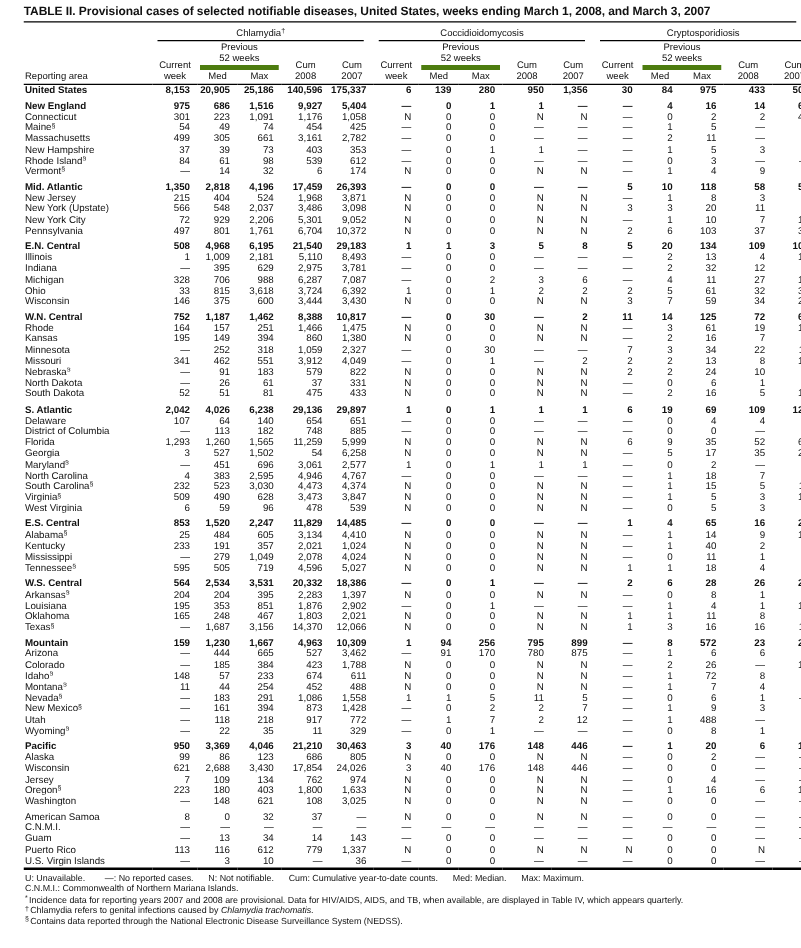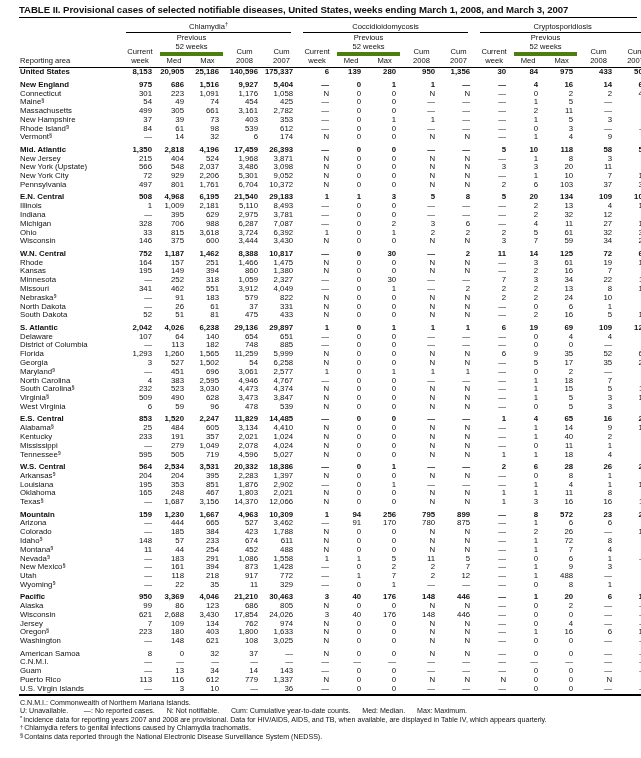--- a/index.html
+++ b/index.html
@@ -18,21 +18,21 @@
   th.wks .rule-in{border-bottom:4px solid #4d7c0f;margin:0 2px;padding-bottom:0.5px;}
   tr.hr4 th{padding-bottom:2px;}
   thead tr.hr4 th,thead th.area-h{border-bottom:1.4px solid #000;}
   td.num{text-align:right;padding-right:6px;}
   td.area{text-align:left;padding-left:1px;overflow:hidden;}
   tr.region td{font-weight:bold;}
   tr.spacer td{height:3.6px;font-size:1px;line-height:1px;}
   sup{font-size:5.6px;vertical-align:baseline;position:relative;top:-2.5px;line-height:0;}
   .footnotes{padding:3px 1px 0 1px;font-size:7.1px;line-height:8.6px;}
   .fn{white-space:pre-wrap;}
-  .fn .it{}
+  .fn .it{font-style:italic;}
   .fn sup{top:-1.8px;margin-right:1px;}
 </style>
 </head>
 <body>
 
 <div class="page">
   <div class="title">
     <div>TABLE II. Provisional cases of selected notifiable diseases, United States, weeks ending March 1, 2008, and March 3, 2007</div>
   </div>
   <div class="title-rule"></div>
@@ -1355,19 +1355,19 @@
           <td class="num">—</td>
           <td class="num">0</td>
           <td class="num">0</td>
           <td class="num">—</td>
           <td class="num">—</td>
         </tr>
       </tbody>
   </table>
 
   <div class="footnotes">
+    <div class="fn"><span>U: Unavailable.        —: No reported cases.      N: Not notifiable.      Cum: Cumulative year-to-date counts.      Med: Median.      Max: Maximum.</span></div>
     <div class="fn"><span>C.N.M.I.: Commonwealth of Northern Mariana Islands.</span></div>
-    <div class="fn"><span>U: Unavailable.        —: No reported cases.      N: Not notifiable.      Cum: Cumulative year-to-date counts.      Med: Median.      Max: Maximum.</span></div>
     <div class="fn"><sup>*</sup><span>Incidence data for reporting years 2007 and 2008 are provisional. Data for HIV/AIDS, AIDS, and TB, when available, are displayed in Table IV, which appears quarterly.</span></div>
     <div class="fn"><sup>†</sup><span>Chlamydia refers to genital infections caused by </span><span class="it">Chlamydia trachomatis</span><span>.</span></div>
     <div class="fn"><sup>§</sup><span>Contains data reported through the National Electronic Disease Surveillance System (NEDSS).</span></div>
   </div>
 </div>
 
 </body></html>

